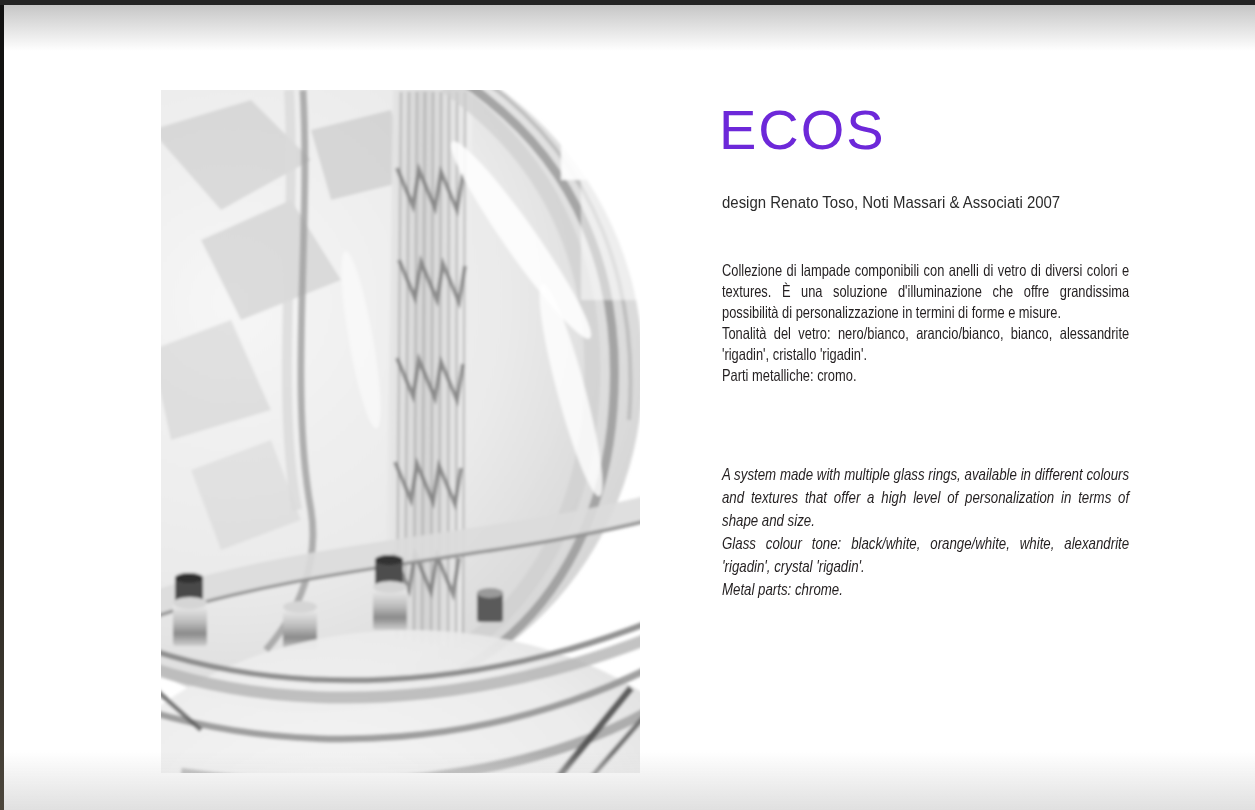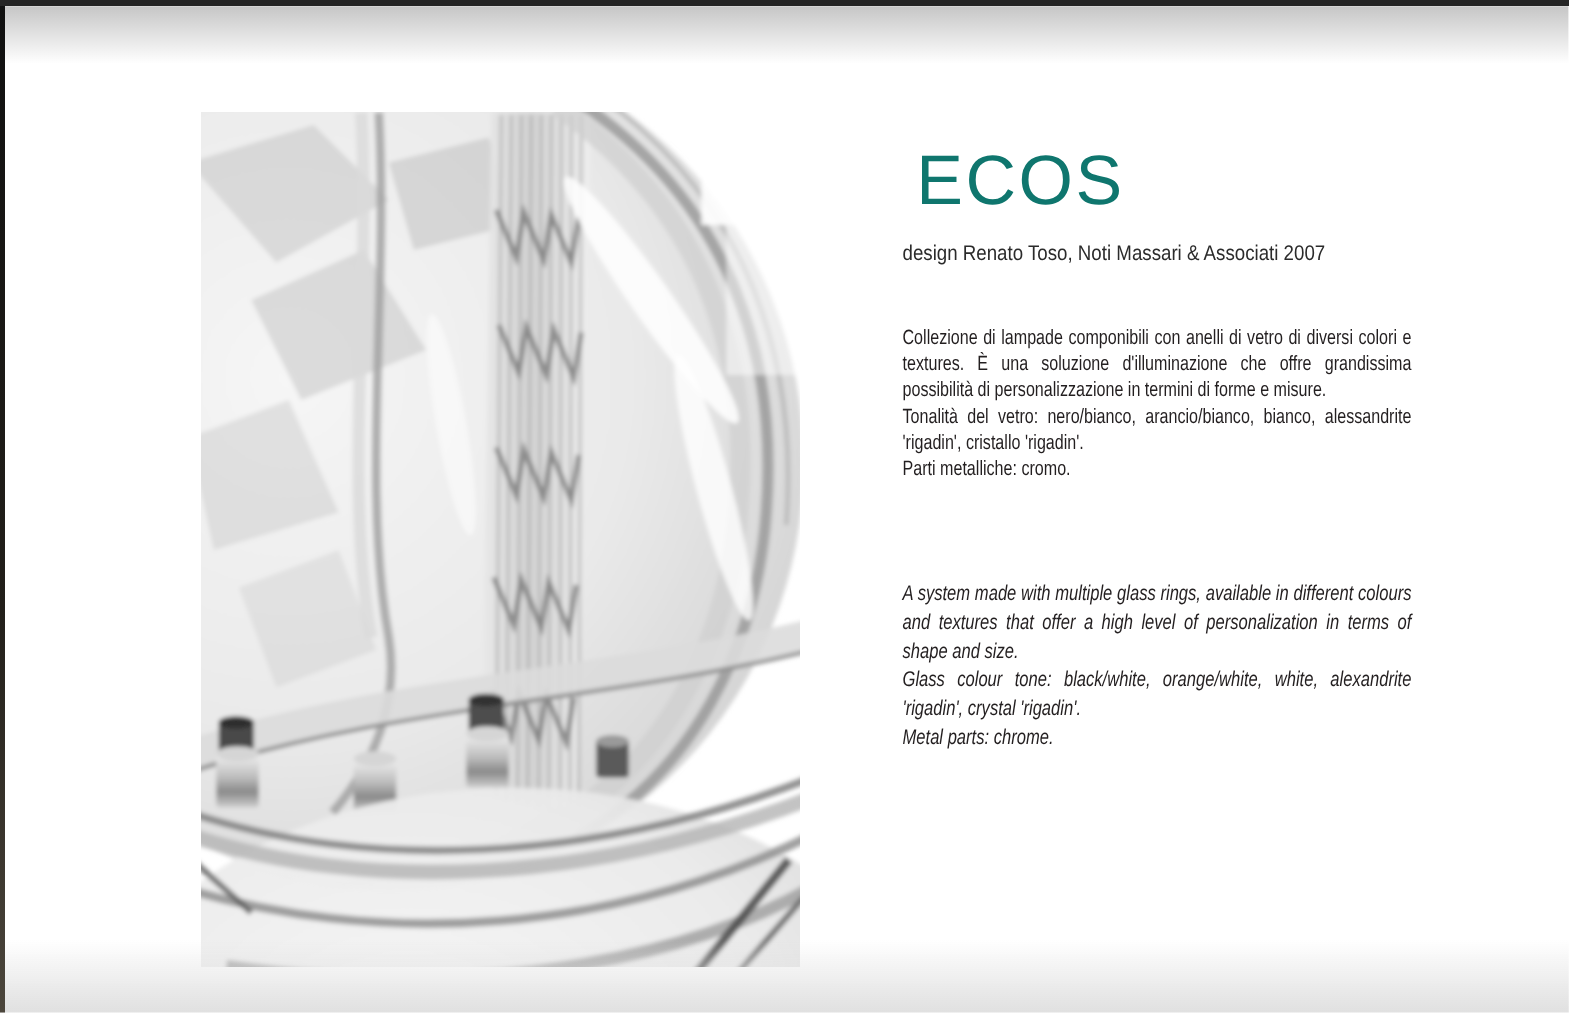--- a/index.html
+++ b/index.html
@@ -45,26 +45,26 @@
   .photo {
     position: absolute; left: 161px; top: 90px;
     width: 479px; height: 683px;
     margin: 0;
     z-index: 2;
   }
   .photo svg { display: block; }
   
   .title {
     position: absolute; left: 719px; top: 102px;
-    margin: 14px;
+    margin: 0;
     font-size: 56px;
     font-weight: 400;
     letter-spacing: 2px;
     line-height: 1;
-    color: #0f766e;
+    color: #6d28d9;
     z-index: 3;
   }
   .credit {
     position: absolute; left: 722px; top: 193px;
     margin: 0;
     width: 460px;
     font-size: 17px;
     line-height: 20px;
     color: #2b2b2b;
     transform: scaleX(0.88);

